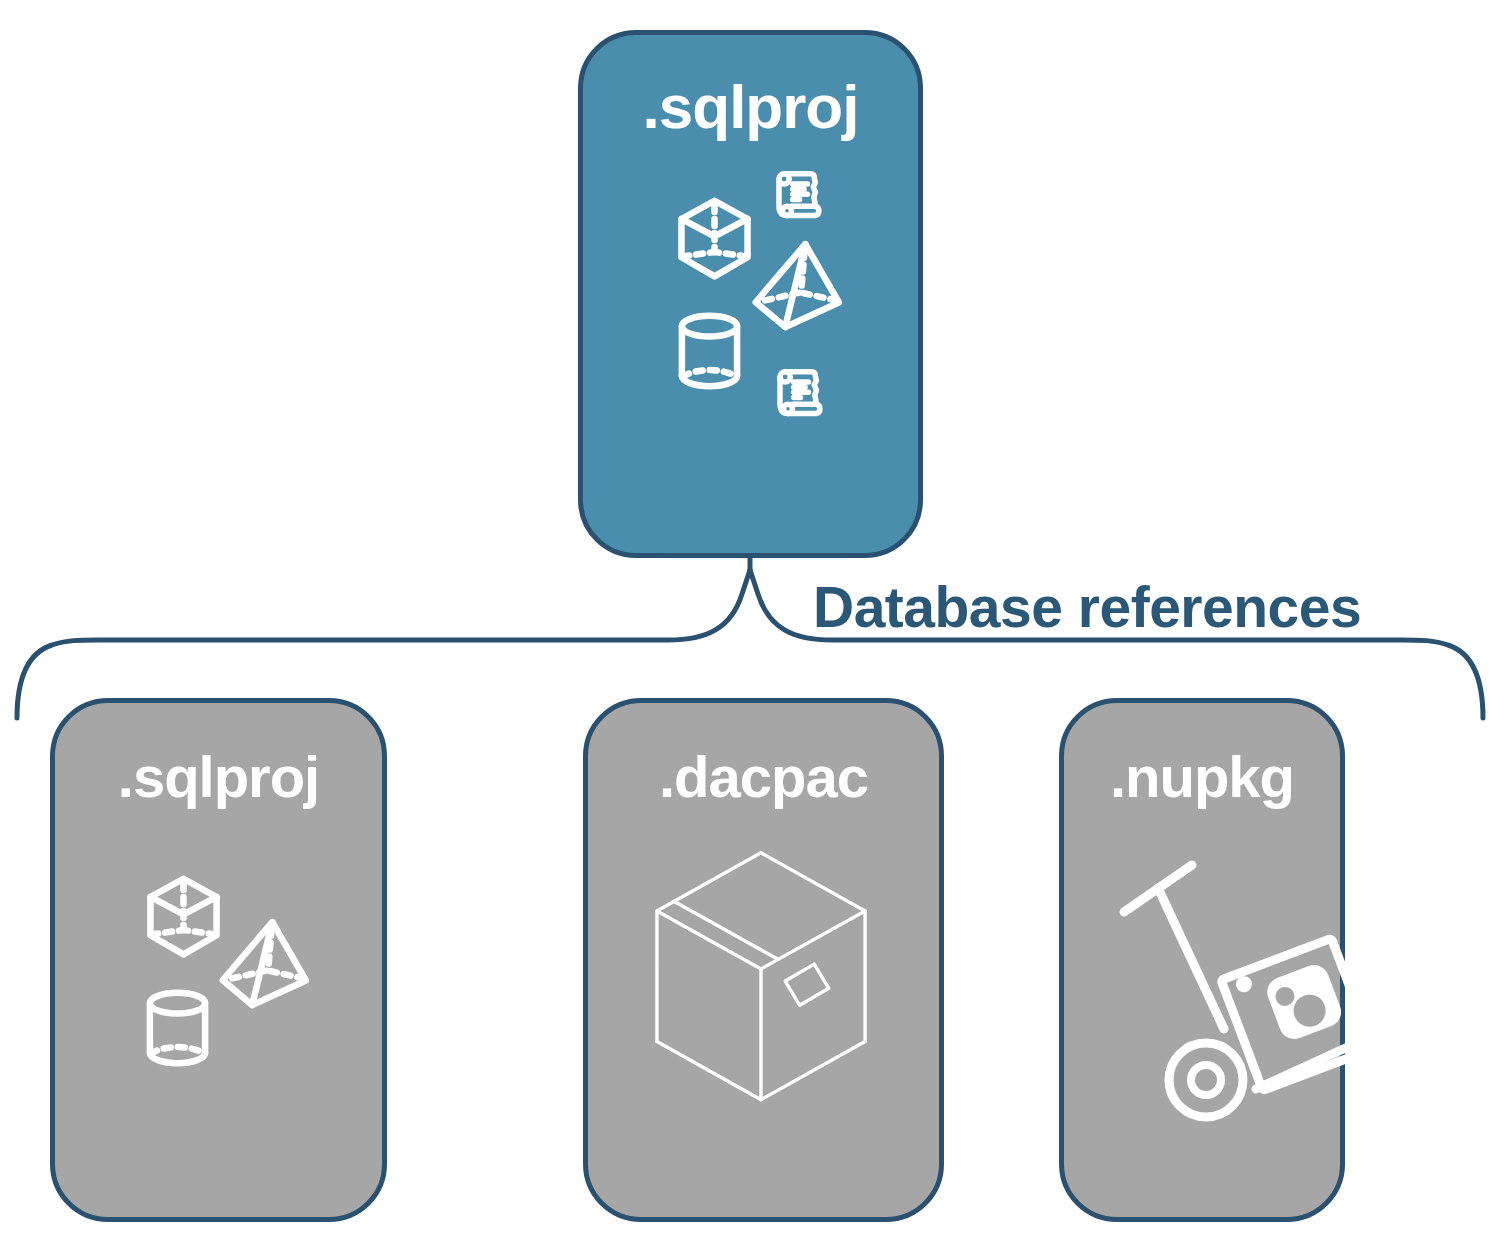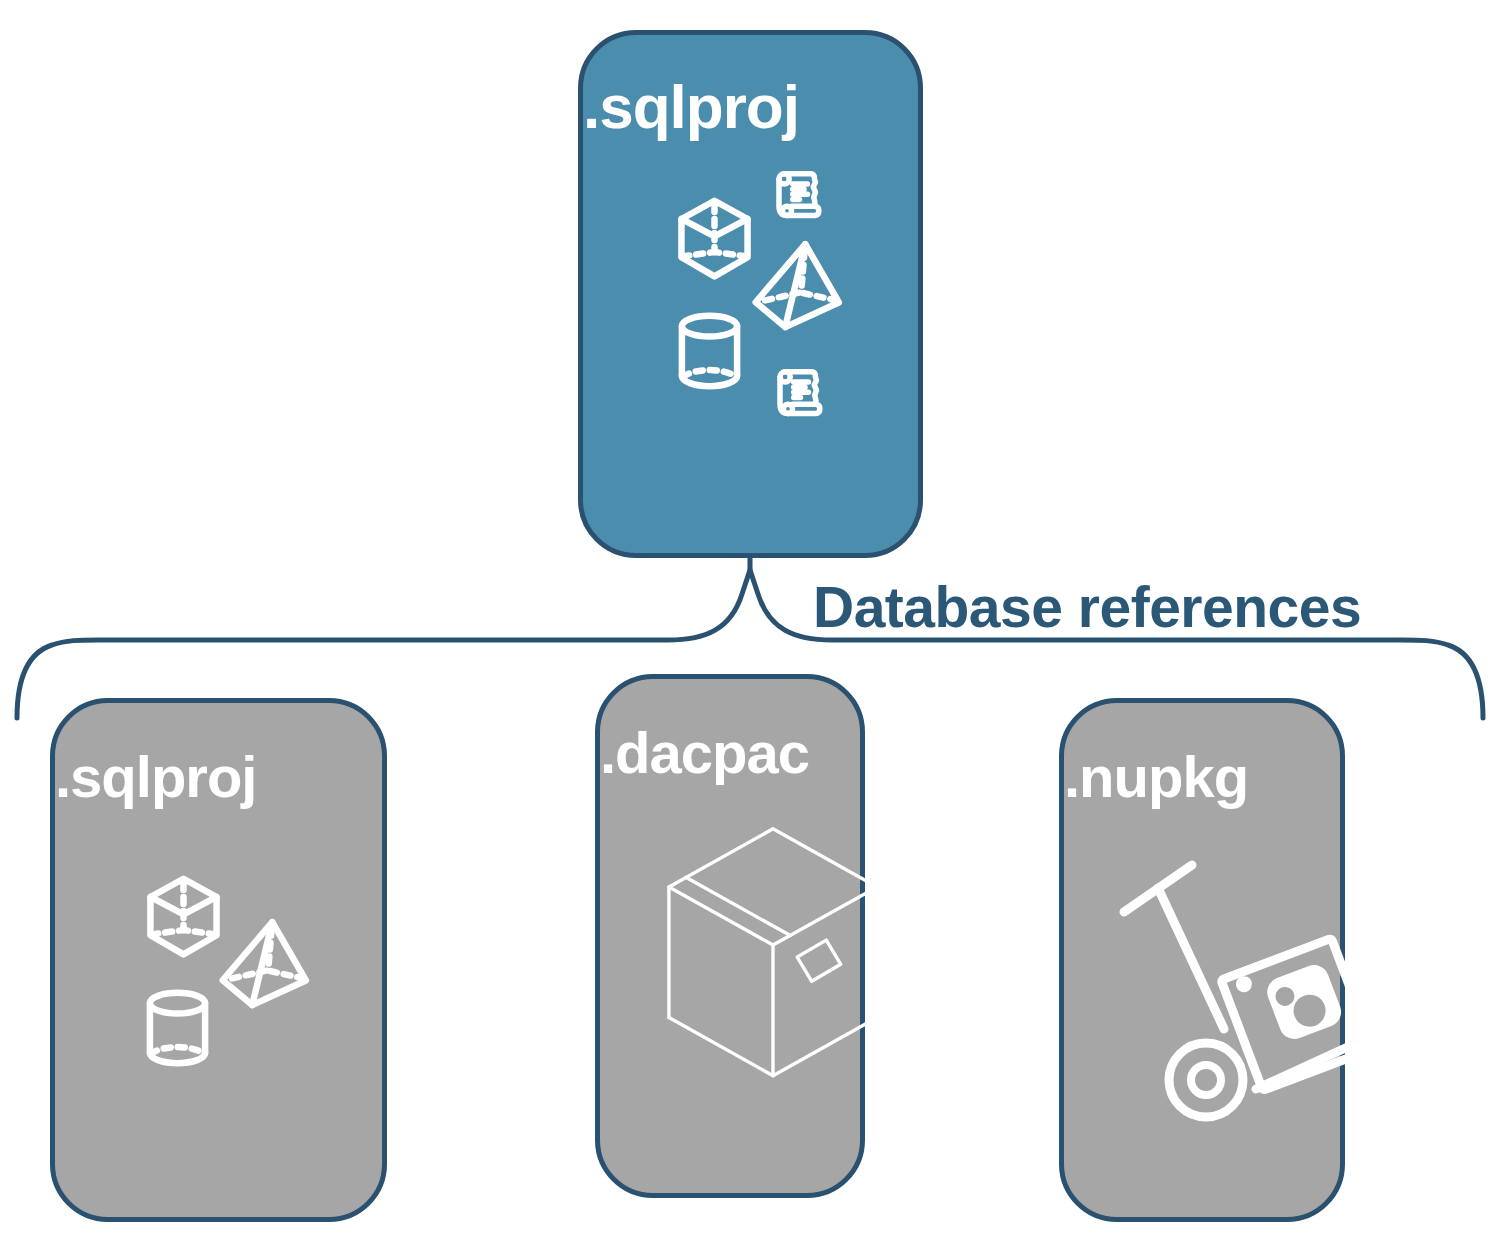--- a/index.html
+++ b/index.html
@@ -10,21 +10,21 @@
     --icon-stroke:#FFFFFF;
     --bg:#FFFFFF;
   }
   html,body{margin:0;padding:0;}
   body{background:var(--bg);font-family:"Liberation Sans",sans-serif;}
   .canvas{position:relative;width:1500px;height:1250px;background:var(--bg);overflow:hidden;}
   .connector-svg{position:absolute;left:0;top:0;width:1500px;height:1250px;pointer-events:none;}
   .card{position:absolute;border:5px solid var(--line);border-radius:58px;box-sizing:border-box;}
   .card.root{left:578px;top:30px;width:345px;height:528px;background:var(--root-fill);}
   .card.child{background:var(--child-fill);}
-  .card-title{color:#fff;font-weight:bold;text-align:left;letter-spacing:-1px;}
+  .card-title{color:#fff;font-weight:bold;text-align:center;letter-spacing:-1px;}
   .card.root .card-title{font-size:62px;margin-top:36px;}
   .card.child .card-title{font-size:58px;margin-top:40px;}
   .icon{position:absolute;}
   .icon *{vector-effect:non-scaling-stroke;}
   .connector-label{
     position:absolute;left:813px;top:574px;
     font-size:57px;font-weight:bold;color:var(--label-text);
     letter-spacing:-0.5px;white-space:nowrap;
   }
   svg.line-icon{fill:none;stroke:var(--icon-stroke);stroke-linecap:round;stroke-linejoin:round;}
@@ -106,21 +106,21 @@
     </svg>
 
     <svg class="icon line-icon" style="left:88px;top:285px" width="69" height="80" viewBox="0 0 100 112" stroke-width="6.5">
       <ellipse cx="50" cy="20" rx="40" ry="15"></ellipse>
       <path d="M10 20 V92 M90 20 V92"></path>
       <path d="M10 92 A40 15 0 0 0 90 92"></path>
       <path d="M12 94 A40 15 0 0 1 88 94" stroke-dasharray="7 7"></path>
     </svg>
   </div>
 
-  <div class="card child" style="left:583px;top:674px;width:270px;height:524px;margin-left:12px;">
+  <div class="card child" style="left:583px;top:698px;width:361px;height:524px;">
     <div class="card-title">.dacpac</div>
 
     <svg class="icon line-icon" style="left:52px;top:140px" width="242" height="281" viewBox="0 0 100 116" stroke-width="3.4">
       <path d="M50 4 L93 28 L50 52 L7 28 Z"></path>
       <path d="M14 24 L57 48"></path>
       <path d="M7 28 V82 M93 28 V82 M50 52 V106"></path>
       <path d="M7 82 L50 106 L93 82"></path>
       <path d="M60 57 L72 50 L78 60 L66 67 Z"></path>
     </svg>
   </div>

